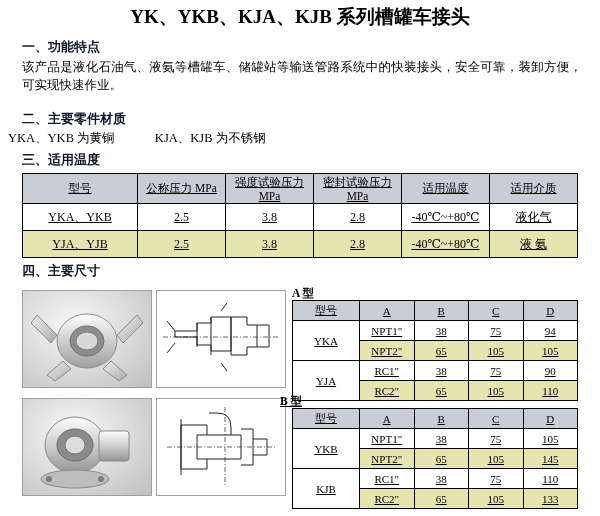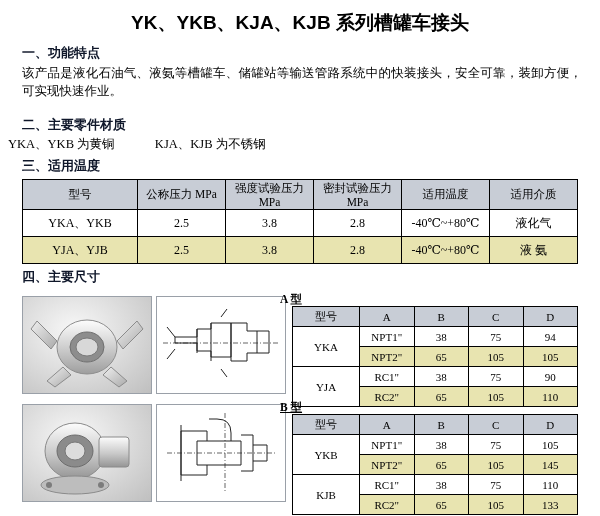--- a/index.html
+++ b/index.html
@@ -18,23 +18,23 @@
   .page {
     position: relative;
     width: 600px;
     height: 516px;
   }
   .title {
     text-align: center;
     font-size: 19px;
     font-weight: bold;
     letter-spacing: 0px;
-    padding-top: 10px;
+    padding-top: 4px;
     padding-bottom: 4px;
-    font-family: Liberation Sans, sans-serif;
+    font-family: Liberation Serif, serif;
   }
   .section-head {
     color: #0f172a;
     font-weight: bold;
     font-size: 13px;
     margin: 4px 0 2px 22px;
   }
   .para {
     font-size: 12.5px;
     line-height: 1.45;
@@ -46,20 +46,21 @@
     margin: 2px 0 0 8px;
   }
   .mat-line .gap {
     display: inline-block;
     width: 34px;
   }
 
   
   table {
     border-collapse: collapse;
+    text-decoration: underline;
   }
   .spec-table {
     margin: 4px 0 0 22px;
     width: 556px;
     table-layout: fixed;
   }
   .spec-table td {
     border: 1px solid #000000;
     text-align: center;
     font-size: 12px;
@@ -108,21 +109,21 @@
     background: #ffffff;
   }
   .draw1 { top: 4px; }
   .draw2 { top: 112px; }
 
   .type-label {
     position: absolute;
     font-size: 11.5px;
     font-weight: bold;
   }
-  .type-a { left: 280px; top: 0px; }
+  .type-a { left: 292px; top: 0px; }
   .type-b { left: 280px; top: 108px; text-decoration: underline; }
 
   .dim-table {
     position: absolute;
     left: 292px;
     width: 286px;
     table-layout: fixed;
   }
   .dim-table.a { top: 14px; }
   .dim-table.b { top: 122px; }

